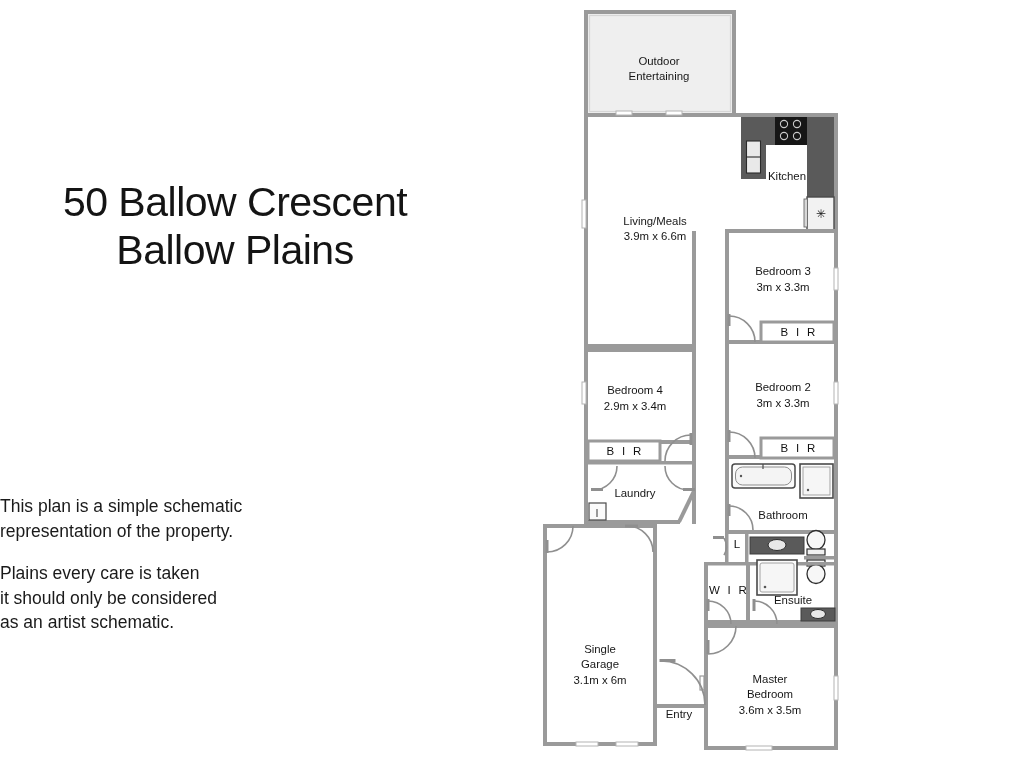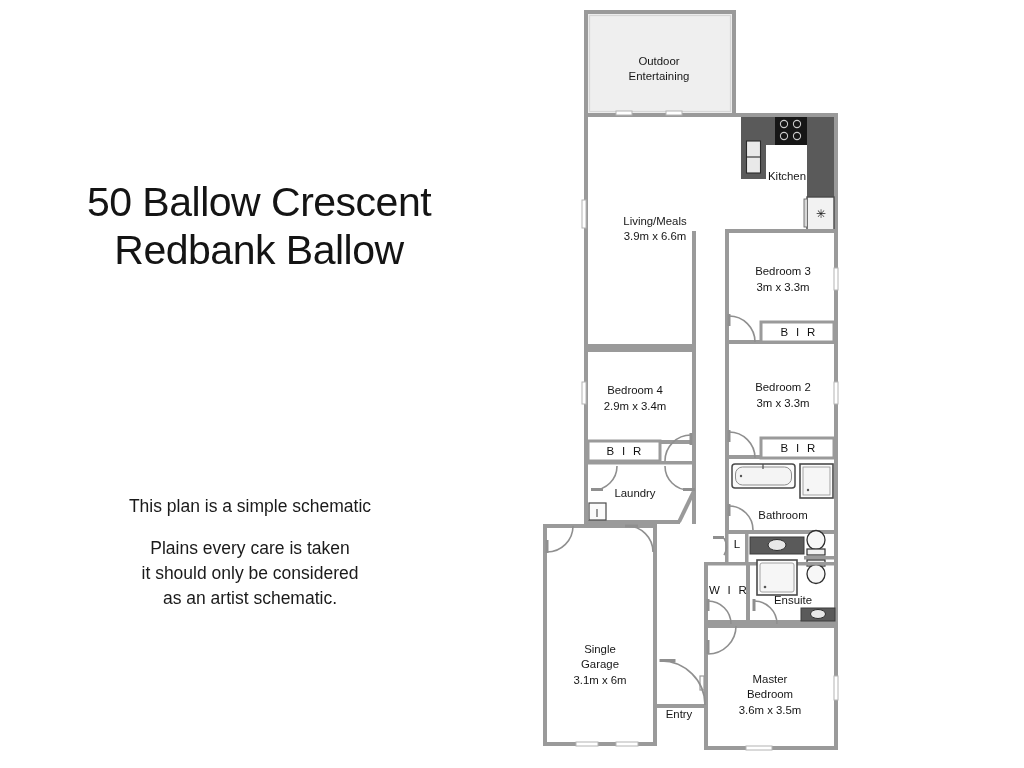--- a/index.html
+++ b/index.html
@@ -22,29 +22,27 @@
   }
   .title-block{
     position:absolute;
     left:0; top:178px;
     width:470px;
     text-align:center;
     font-size:41px;
     line-height:1.18;
     letter-spacing:-0.5px;
     color:#141414;
-    padding-left:24px;
   }
   .title-line{display:block;white-space:nowrap;}
 
   .disclaimer{
     position:absolute;
     left:0; top:494px;
     width:500px;
-    text-align:center;
     font-size:17.5px;
     line-height:1.42;
     color:#1a1a1a;
   }
   .disclaimer .para{display:block;}
   .disclaimer .gap{display:block;height:17px;}
 
   
   .plan-wrap{
     position:absolute;
@@ -77,25 +75,26 @@
 </style>
 </head>
 <body>
 
 <div id="page">
 
   <div class="left-col">
 
     <div class="title-block">
       <span class="title-line">50 Ballow Crescent</span>
-      <span class="title-line">Redbank Ballow</span>
+      <span class="title-line">Ballow Plains</span>
     </div>
 
     <div class="disclaimer">
       <span class="para">This plan is a simple schematic</span>
+      <span class="para">representation of the property.</span>
       <span class="gap"></span>
       <span class="para">Plains every care is taken</span>
       <span class="para">it should only be considered</span>
       <span class="para">as an artist schematic.</span>
     </div>
   </div>
 
   <div class="plan-wrap">
   <svg width="1024" height="768" viewBox="0 0 1024 768" xmlns="http://www.w3.org/2000/svg">
 

